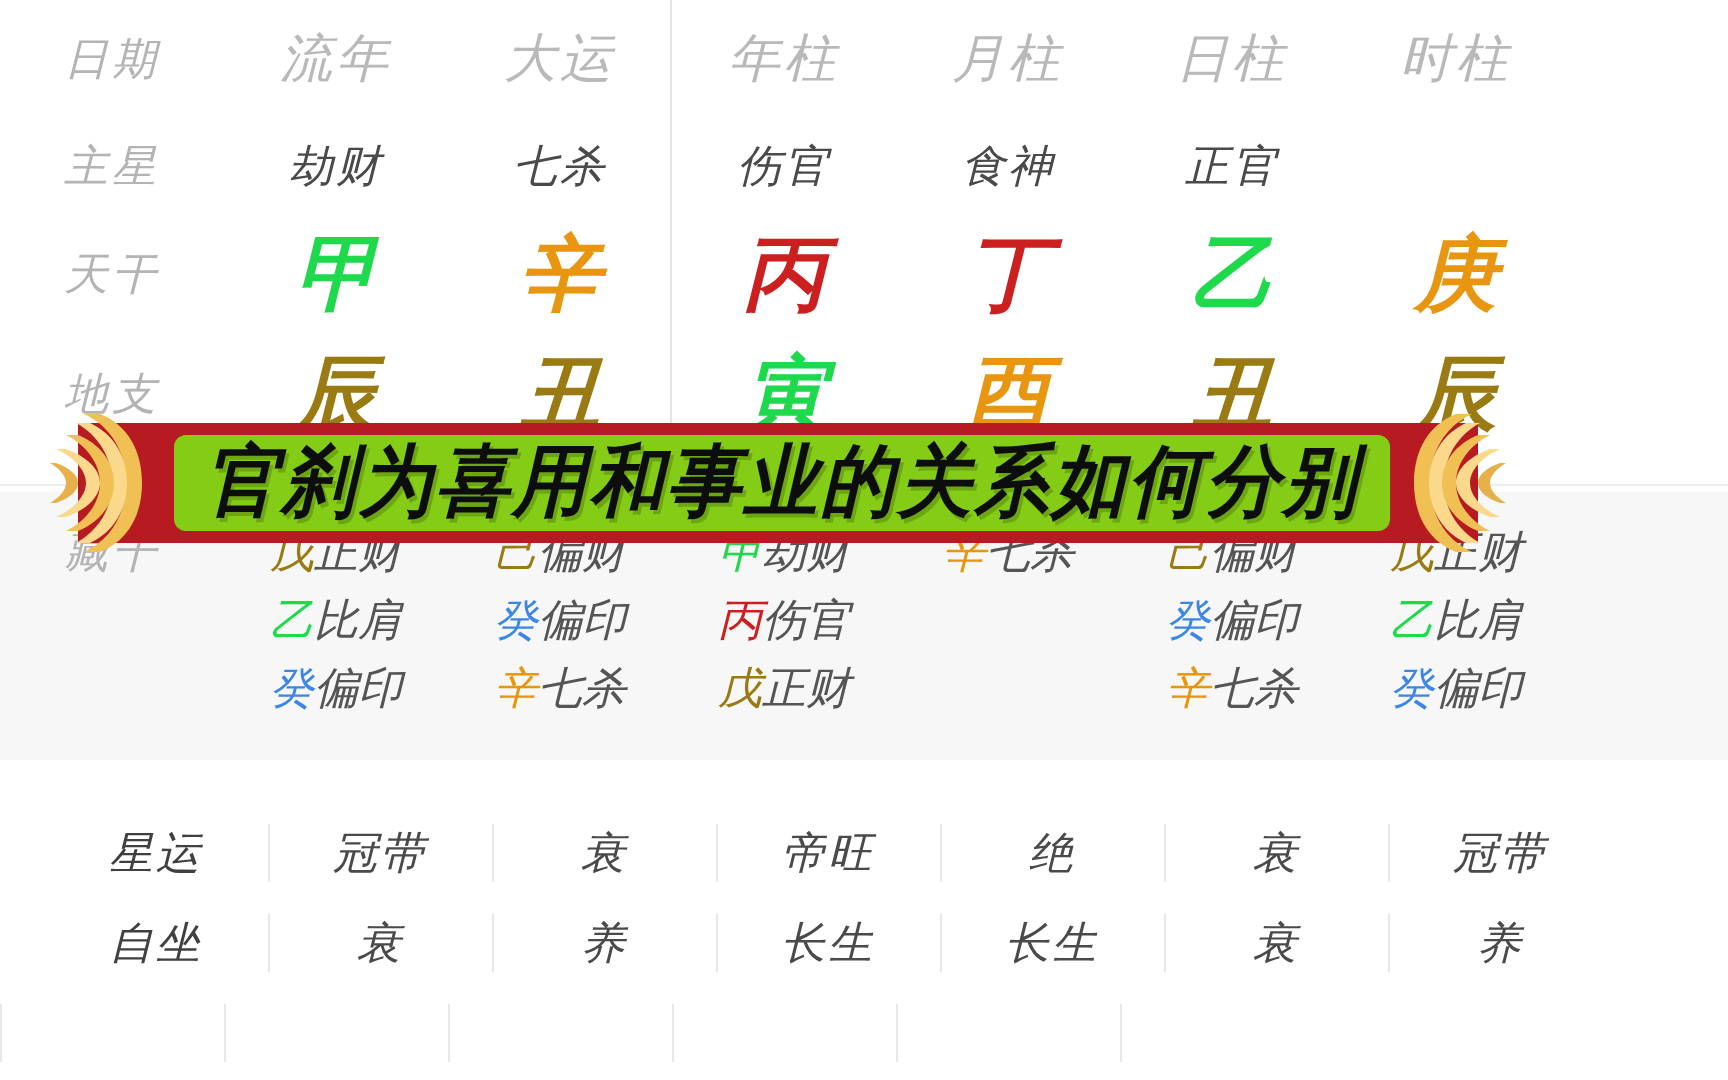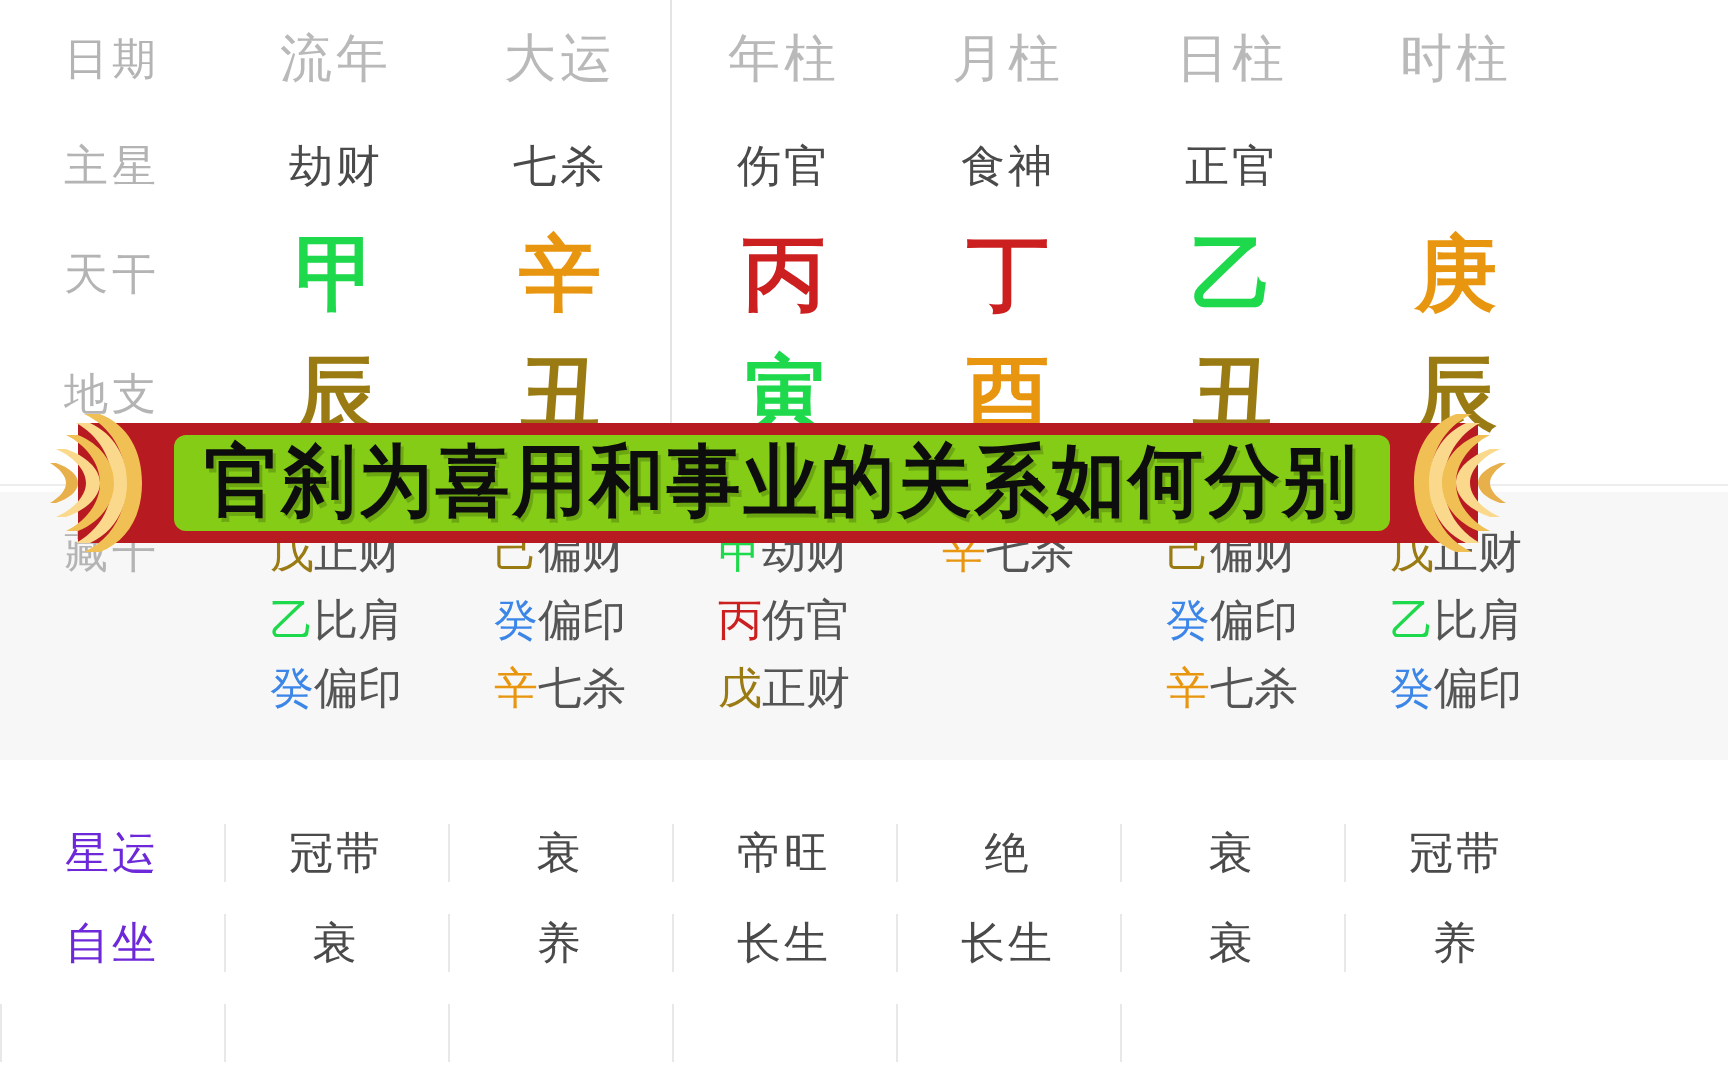--- a/index.html
+++ b/index.html
@@ -10,20 +10,21 @@
     overflow: hidden;
     background: #ffffff;
     font-family: "Liberation Sans", "DejaVu Sans", sans-serif;
   }
 
   #app {
     position: relative;
     width: 1425px;
     height: 1080px;
     background: #ffffff;
+    font-style: italic;
   }
 
   
   .top-block {
     position: absolute;
     left: 0; top: 0;
     width: 1728px;
     height: 486px;
     background: #ffffff;
   }
@@ -140,21 +141,21 @@
     flex: 0 0 224px;
     text-align: center;
     white-space: nowrap;
     font-size: 44px;
     color: #4a4a4a;
     letter-spacing: 3px;
     position: relative;
     height: 90px;
     line-height: 90px;
   }
-  .b-cell.lbl { color: #6d28d9; }
+  .b-cell.lbl { color: #404040; padding-left: 44px; }
   .b-sep {
     position: absolute;
     top: 16px;
     bottom: 16px;
     width: 2px;
     background: #e8e8e8;
   }
 
   
   .banner {

